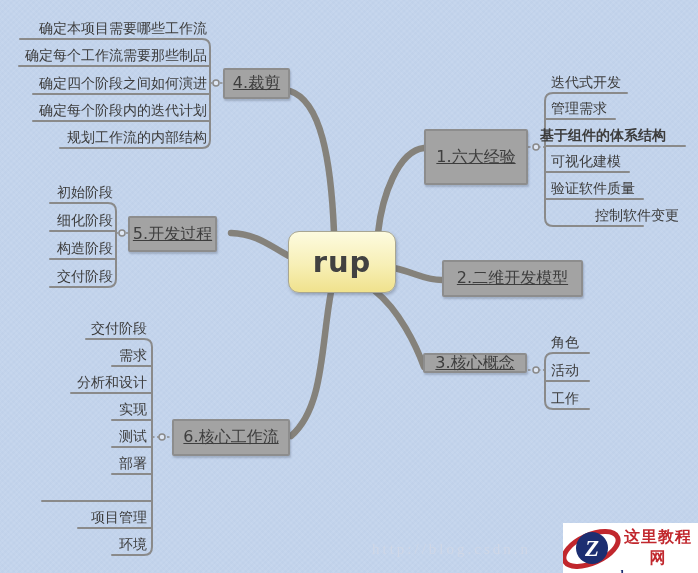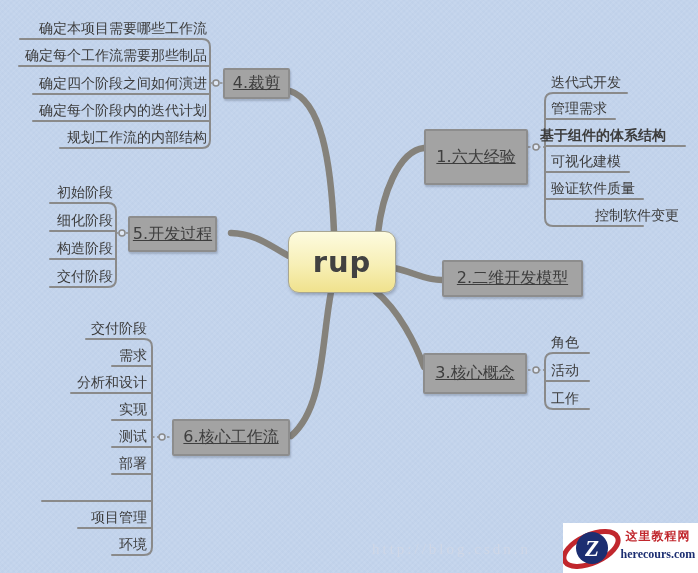--- a/index.html
+++ b/index.html
@@ -39,21 +39,21 @@
     position:absolute; left:372px; top:541px; z-index:2;
     font-family:"Liberation Serif","DejaVu Serif",serif;
     font-size:15px; letter-spacing:3px; color:#cfd7e7; white-space:nowrap;
   }
   .logo {
     position:absolute; left:563px; top:523px; width:135px; height:50px; z-index:4;
     background:#ffffff; display:flex; align-items:center;
   }
   .logo-mark { position:absolute; left:0px; top:1px; width:62px; height:48px; }
   .logo-texts { position:absolute; left:56px; top:3px; width:78px; text-align:center; }
-  .logo-name { color:#c1272d; font-size:12px; font-weight:bold; line-height:21px; letter-spacing:1px; }
+  .logo-name { color:#c1272d; font-size:16px; font-weight:bold; line-height:21px; letter-spacing:1px; }
   .logo-url  { color:#1c2e71; font-size:12px; font-weight:bold; line-height:15px; font-family:"Liberation Serif",serif; }
 </style>
 </head>
 <body>
 
 <div id="stage">
 
   <svg class="wires" width="698" height="573" viewBox="0 0 698 573">
 
     <g stroke="#85827b" stroke-width="6.5" fill="none" stroke-linecap="round">
@@ -128,21 +128,21 @@
   </div>
   <div class="node" style="left:424px; top:129px; width:104px; height:56px;">
     <span>1.六大经验</span>
   </div>
   <div class="node" style="left:128px; top:216px; width:89px; height:36px;">
     <span>5.开发过程</span>
   </div>
   <div class="node" style="left:442px; top:260px; width:141px; height:37px;">
     <span>2.二维开发模型</span>
   </div>
-  <div class="node" style="left:423px; top:353px; width:104px; height:41px;">
+  <div class="node" style="left:423px; top:353px; width:104px; height:20px;">
     <span>3.核心概念</span>
   </div>
   <div class="node" style="left:172px; top:419px; width:118px; height:37px;">
     <span>6.核心工作流</span>
   </div>
 
   <div class="leaf r" style="right:491px; top:47px;">确定每个工作流需要那些制品</div>
   <div class="leaf r" style="right:491px; top:20px;">确定本项目需要哪些工作流</div>
   <div class="leaf r" style="right:491px; top:75px;">确定四个阶段之间如何演进</div>
   <div class="leaf r" style="right:491px; top:102px;">确定每个阶段内的迭代计划</div>

